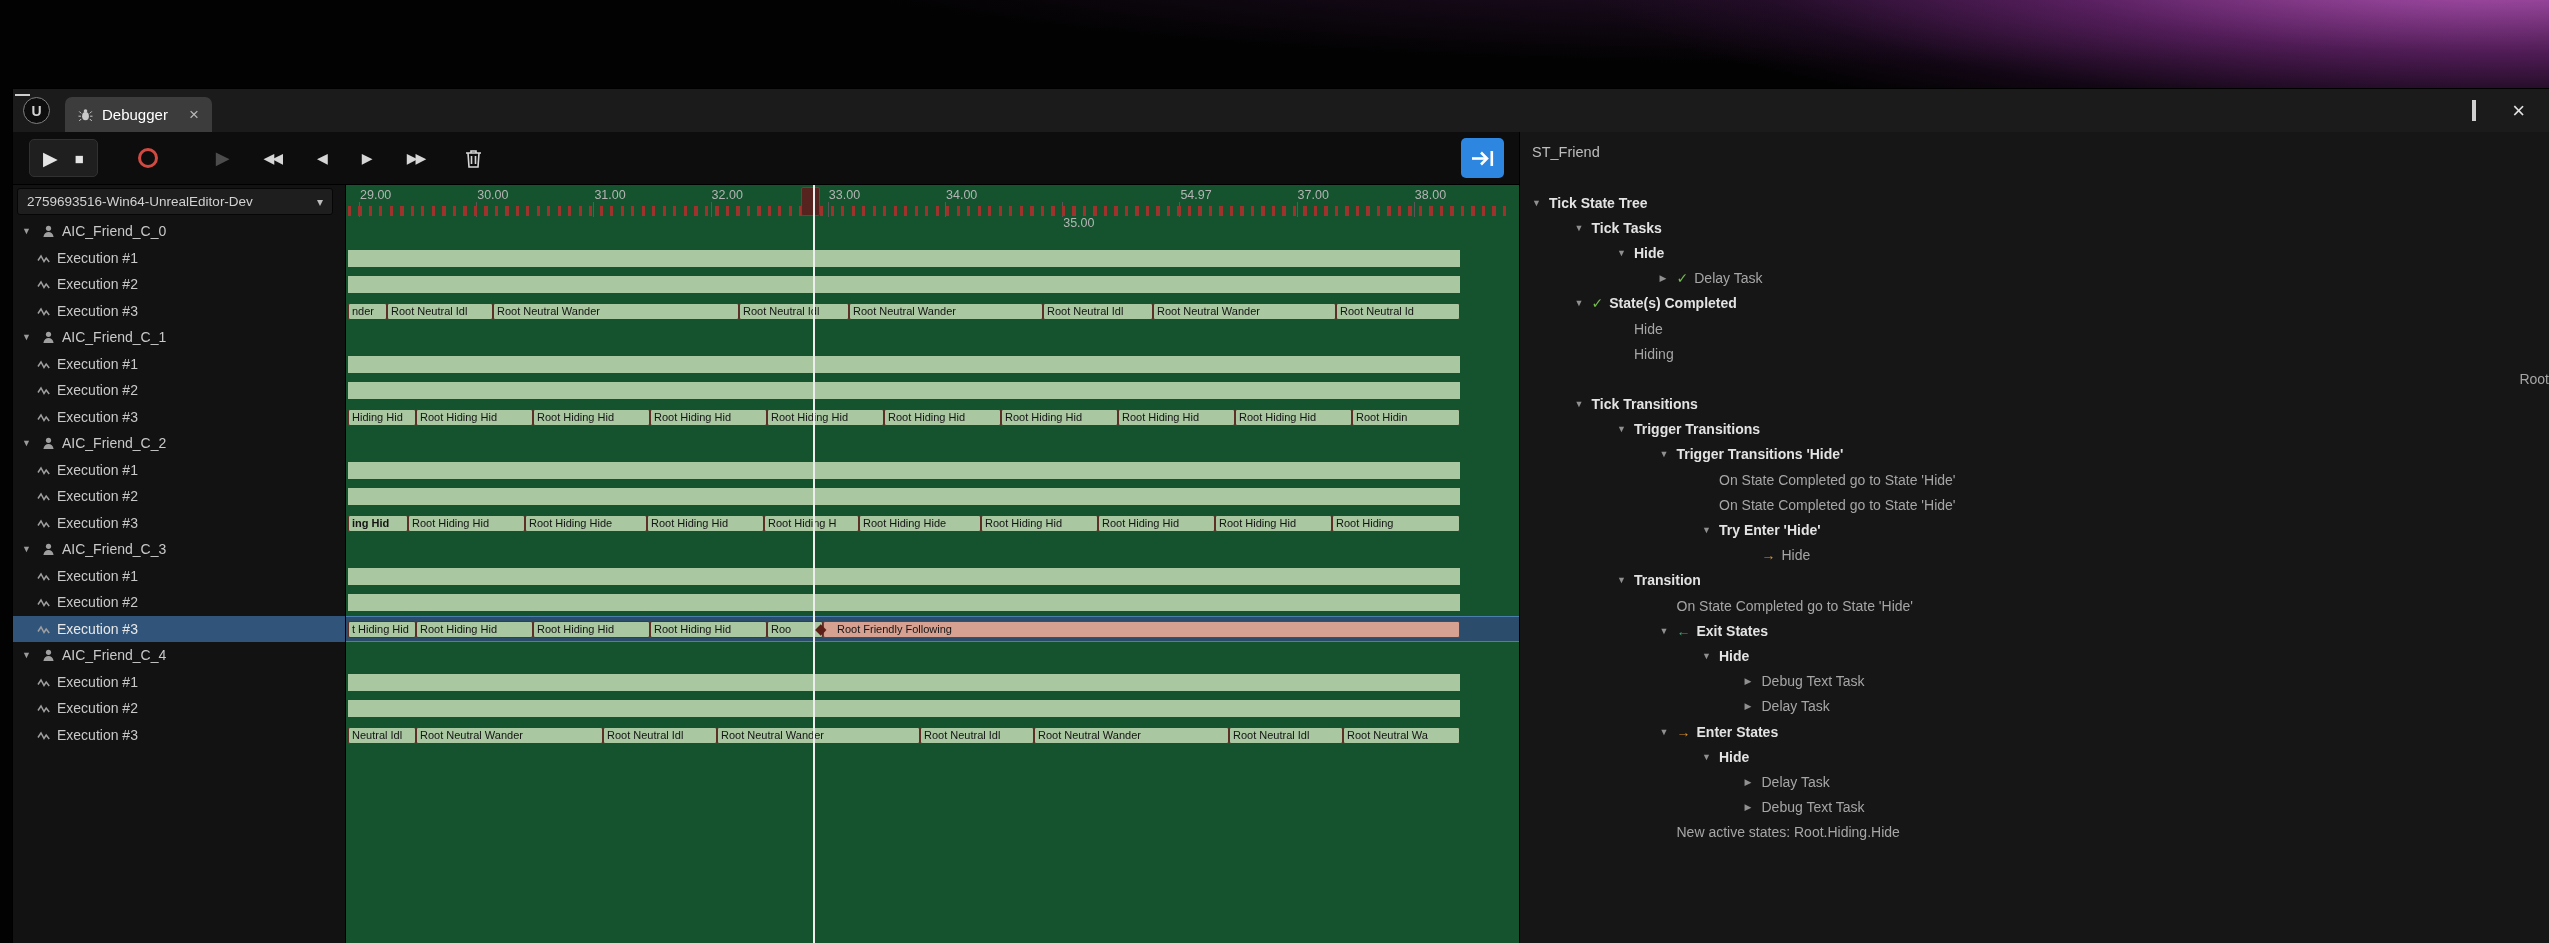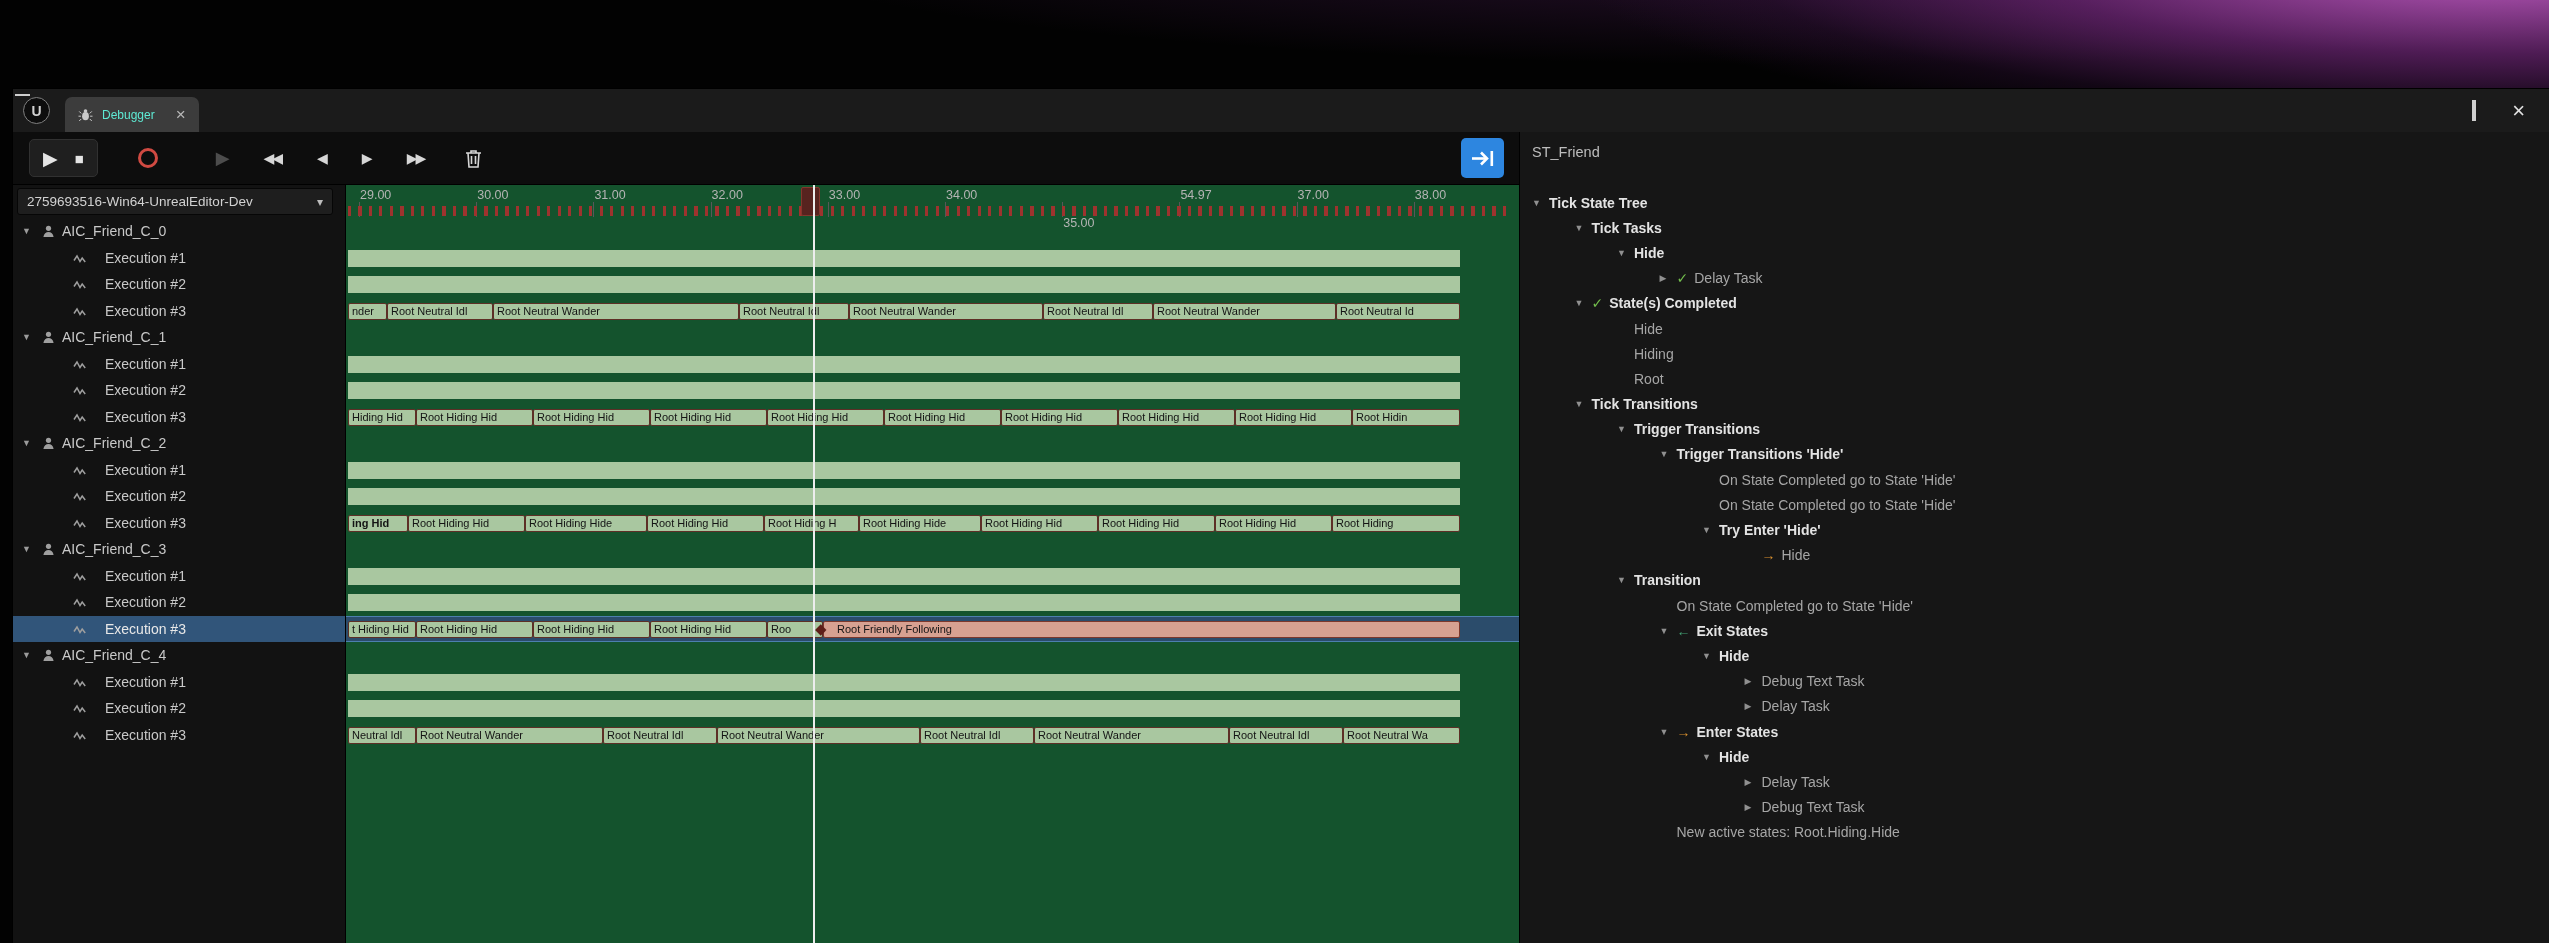--- a/index.html
+++ b/index.html
@@ -9,21 +9,21 @@
     background:
       radial-gradient(1150px 210px at 98% -30px, rgba(198,95,200,.95), rgba(128,44,138,.6) 40%, rgba(62,20,72,.28) 65%, transparent 80%),
       radial-gradient(1500px 160px at 72% -50px, rgba(92,36,104,.45), transparent 72%);}
   #window{position:absolute;left:13px;top:89px;width:2536px;height:854px;background:#121212;box-shadow:0 0 0 1px #000}
   
   #titlebar{height:43px;background:#1b1b1b;display:flex;align-items:center;position:relative}
   .logo{width:27px;height:27px;border-radius:50%;background:#0d0d0d;border:1px solid #808080;color:#d2d2d2;
     display:flex;align-items:center;justify-content:center;font-size:14px;font-weight:bold;margin-left:10px;flex:0 0 auto}
   .tab{height:35px;align-self:flex-end;display:flex;align-items:center;background:#3c3c3c;border-radius:7px 7px 0 0;
     padding:0 13px;margin-left:15px;gap:9px}
-  .tab-title{color:#5eead4;font-size:12px}
+  .tab-title{color:#ffffff;font-size:15px}
   .tab-close{color:#b8b8b8;font-size:17px;margin-left:12px;line-height:1}
   .wc{display:flex;align-items:center;gap:36px;margin-left:auto;margin-right:24px}
   .wc .bar{width:15px;height:2px;background:#cfcfcf}
   .wc .box{width:13px;height:13px;border:2px solid #cfcfcf;position:relative}
   .wc .x{color:#e2e2e2;font-size:22px;line-height:1}
   
   #main{display:flex;height:811px}
   #left-sec{width:1506px;display:flex;flex-direction:column}
   
   #toolbar{height:53px;background:#0d0d0d;display:flex;align-items:center;border-bottom:1px solid #000}
@@ -40,21 +40,21 @@
     display:flex;align-items:center;justify-content:center}
   
   #body{flex:1;display:flex;background:#141414;position:relative}
   #instances{width:333px;position:relative;border-right:1px solid #000;background:#121212}
   .session{position:absolute;left:4px;top:3px;width:316px;height:27px;background:#1e1e1e;border:1px solid #060606;
     border-radius:3px;display:flex;align-items:center;padding:0 9px;color:#d2d2d2;font-size:13.5px;white-space:nowrap;overflow:hidden}
   .session .chev{margin-left:auto;color:#bdbdbd;font-size:12px;padding-left:6px}
   #instance-rows{position:absolute;top:33px;left:0;right:0}
   .irow{height:26.5px;display:flex;align-items:center;color:#c9c9c9;font-size:14px;white-space:nowrap}
   .irow.header{padding-left:9px;gap:6px}
-  .irow.exec{padding-left:60px;gap:18px}
+  .irow.exec{padding-left:24px;gap:6px}
   .irow.sel{background:#31557a;color:#e8e8e8}
   .exp{color:#9b9b9b;font-size:9px;width:13px;flex:0 0 auto}
   .iico{display:flex;flex:0 0 auto}
   
   #timeline{flex:1;position:relative;overflow:hidden;background:#14532d}
   #ruler{position:absolute;top:0;left:0;right:0;height:33px}
   .rlab{position:absolute;top:3px;color:#b4b4b4;font-size:12.5px}
   #secticks{position:absolute;left:13px;top:17px;width:1160px;height:15px;
     background:repeating-linear-gradient(90deg,#585858 0 1px,transparent 1px 117.2px)}
   #redticks{position:absolute;left:2px;top:21px;width:1165px;height:10px;
@@ -465,21 +465,21 @@
             <span>State(s) Completed</span>
           </div>
           <div class="strow" style="padding-left: 97px;">
             <span class="arrow"></span>
             <span>Hide</span>
           </div>
           <div class="strow" style="padding-left: 97px;">
             <span class="arrow"></span>
             <span>Hiding</span>
           </div>
-          <div class="strow" style="padding-left: 97px;">
+          <div class="strow" style="padding-left: 97px; justify-content: flex-end;">
             <span class="arrow"></span>
             <span>Root</span>
           </div>
           <div class="strow bold" style="padding-left: 54.5px;">
             <span class="arrow">▼</span>
             <span>Tick Transitions</span>
           </div>
           <div class="strow bold" style="padding-left: 97px;">
             <span class="arrow">▼</span>
             <span>Trigger Transitions</span>

